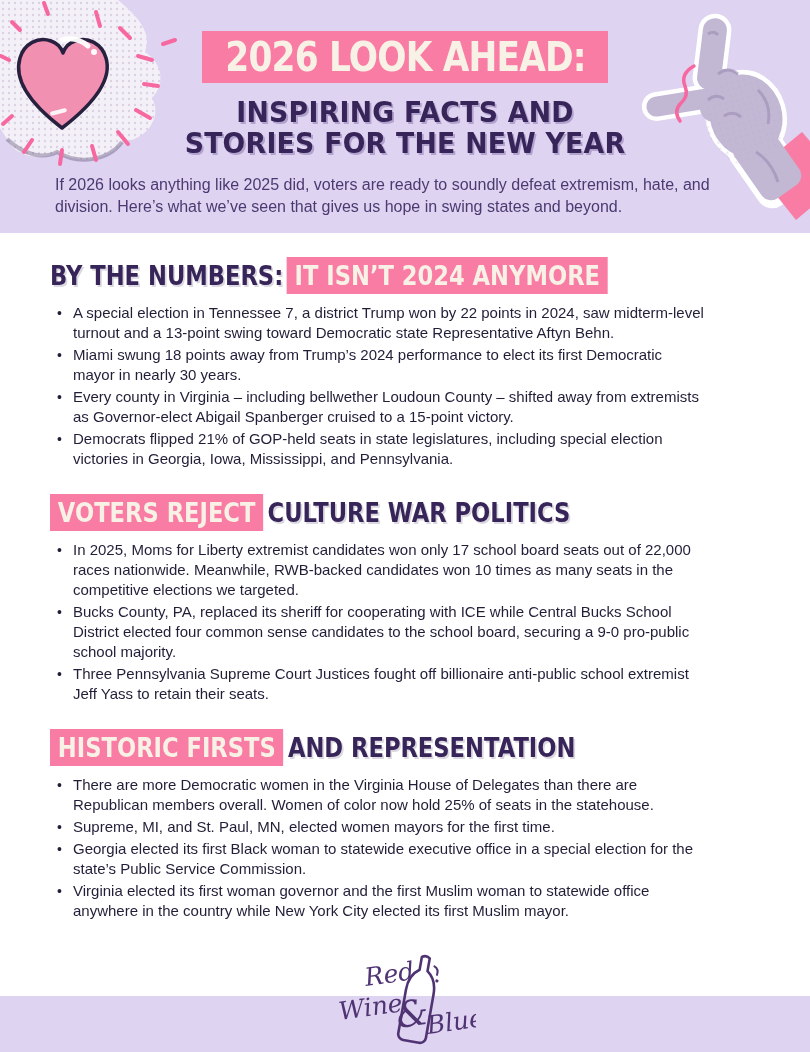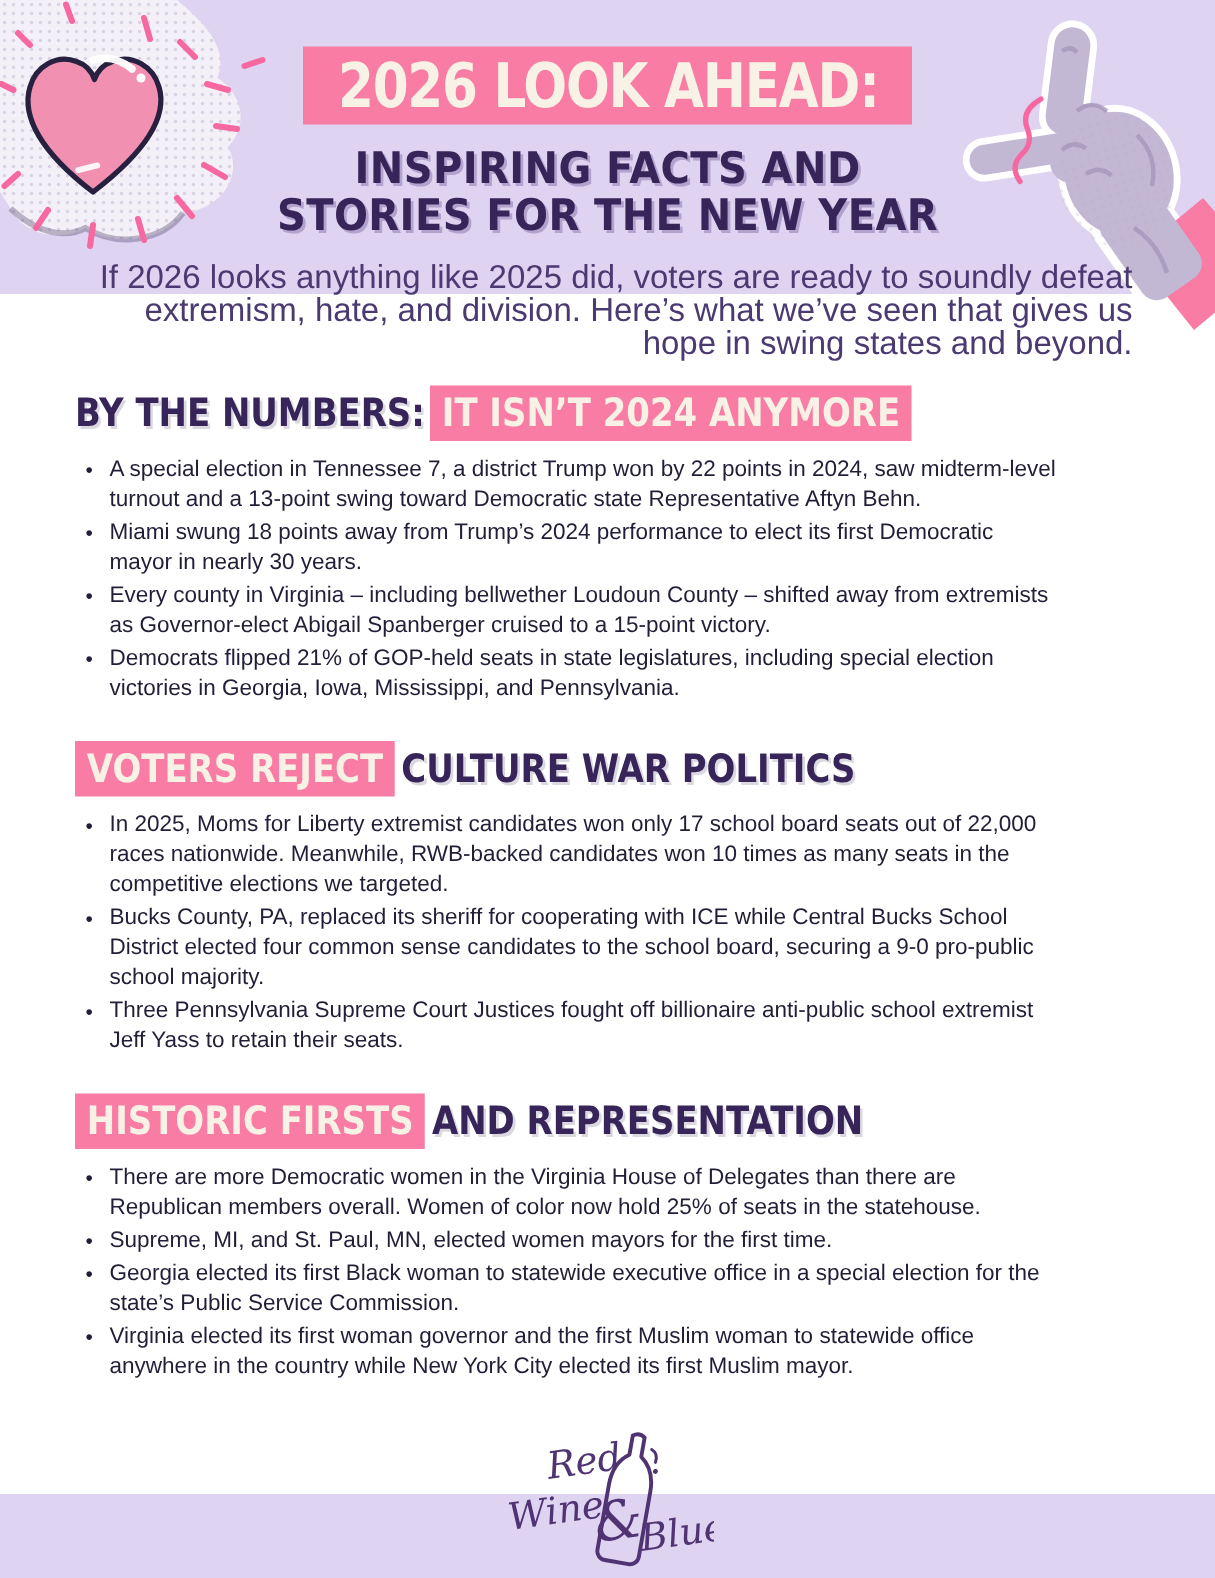--- a/index.html
+++ b/index.html
@@ -12,43 +12,43 @@
     --logo-purple:#4f3373;
   }
   *{box-sizing:border-box;margin:0;padding:0;}
   html,body{background:#888;}
   .page{
     position:relative;width:810px;height:1052px;background:#ffffff;
     margin:0 auto;overflow:hidden;
     font-family:"Liberation Sans",sans-serif;
   }
   
-  .hero{position:absolute;top:0;left:0;width:810px;height:196px;background:var(--bg-lavender,#ded3f0);}
+  .hero{position:absolute;top:0;left:0;width:810px;height:233px;background:var(--bg-lavender,#ded3f0);}
   .heart-illo{position:absolute;top:0;left:0;}
   .hand-illo{position:absolute;top:12px;left:638px;}
   .banner{
     position:absolute;top:31px;left:202px;width:406px;height:52px;
     background:var(--pink,#f87ca4);
     display:flex;align-items:center;justify-content:center;
   }
   .banner .squish{
     font-family:"DejaVu Sans",sans-serif;font-weight:800;font-size:41px;
     color:var(--cream,#f8f2e6);letter-spacing:-1px;
     transform:scaleX(.84);transform-origin:center;white-space:nowrap;display:inline-block;
   }
   .title{position:absolute;top:97px;left:0;width:810px;text-align:center;}
   .title .line{
     display:block;font-family:"DejaVu Sans",sans-serif;font-weight:800;
     font-size:29px;line-height:31px;color:var(--heading-purple,#372559);
     transform:scaleX(.92);transform-origin:center;white-space:nowrap;
     text-shadow:2px 2px 0 rgba(122,102,165,.45);letter-spacing:.3px;
   }
   .intro{
-    position:absolute;top:174px;left:55px;width:700px;text-align:right;
-    font-size:22px;line-height:22px;color:var(--intro-purple,#4b3a71);
+    position:absolute;top:174px;left:55px;width:700px;text-align:left;
+    font-size:16px;line-height:22px;color:var(--intro-purple,#4b3a71);
   }
   
   .content{position:absolute;top:233px;left:50px;width:700px;}
   section{margin-top:25px;}
   section:first-child{margin-top:24px;}
   .sec-h{white-space:nowrap;}
   .sec-h .squish{
     display:inline-block;transform:scaleX(.87);transform-origin:left center;
     font-family:"DejaVu Sans",sans-serif;font-weight:800;font-size:26px;line-height:30px;
     white-space:nowrap;

